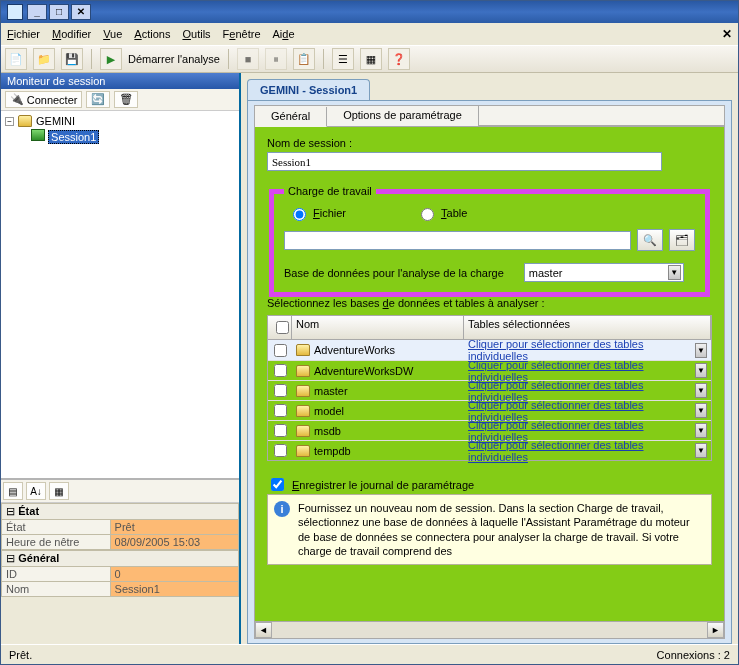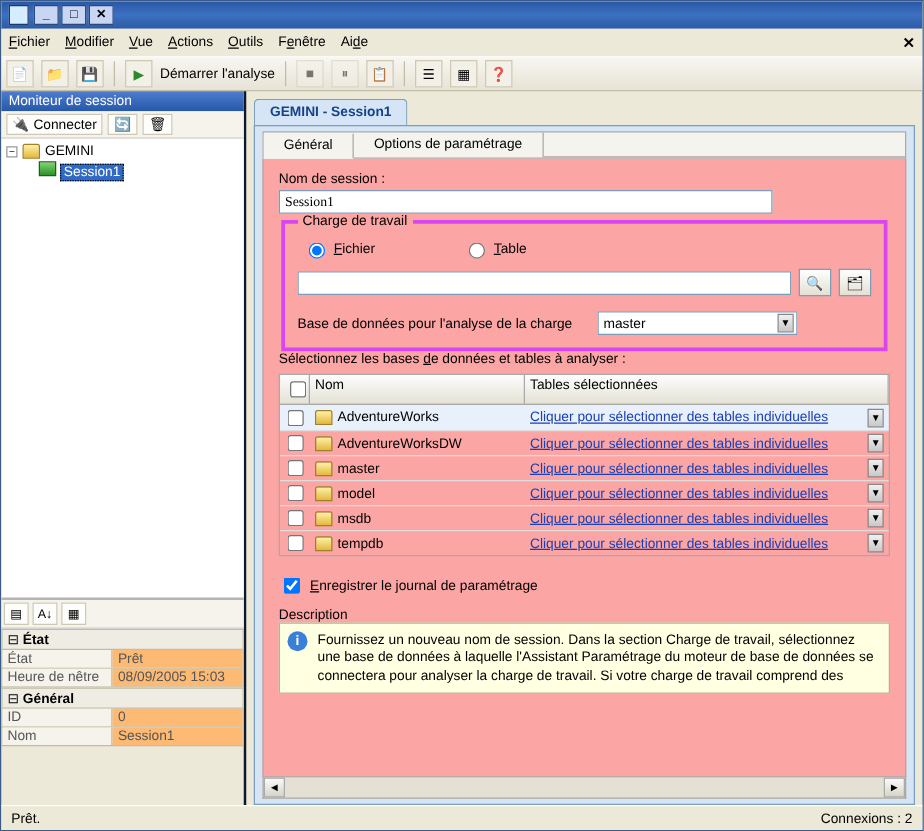--- a/index.html
+++ b/index.html
@@ -51,22 +51,22 @@
   width:22px; height:22px; border:1px solid transparent;
   display:inline-flex; align-items:center; justify-content:center;
   background:#f3f0e7; border:1px solid #cec9b3; font-size:11px;
 }
 .tb-play { color:#2a8a2a; }
 .tb-sep { width:1px; height:20px; background:#C1BCA6; margin:0 2px; }
 .main {
   display:flex; height: calc(665px - 22px - 22px - 28px - 20px - 2px);
 }
 .left-pane {
-  width: 196px; display:flex; flex-direction:column;
-  border-right:2px solid #0f172a;
+  width: 240px; display:flex; flex-direction:column;
+  border-right:2px solid #0369a1;
 }
 .monitor-header {
   background: linear-gradient(#4E7DCF,#2757A8); color:#fff;
   padding:2px 6px; font-size:11px;
 }
 .monitor-toolbar {
   background:#F5F3EB; padding:2px 4px; display:flex; gap:4px;
   border-bottom:1px solid #ccc; align-items:center;
 }
 .mt-btn { padding:1px 4px; border:1px solid #cec9b3; background:#fdfdfc;
@@ -110,28 +110,28 @@
   padding:4px 6px; display:flex; flex-direction:column;
   overflow:hidden;
 }
 .inner-tabs { display:flex; border:1px solid #A9A9A9; height:22px;
   background:#F4F3EE; }
 .itab { padding:3px 16px; border-right:1px solid #A9A9A9; }
 .itab.active { background:#F4F3EE; border-bottom:1px solid #F4F3EE;
   position:relative; top:1px; }
 .itab-gap { flex:1; border-bottom:1px solid #A9A9A9; }
 .inner-content {
-  flex:1; background:#fca5a5; border:1px solid #A9A9A9; border-top:none;
+  flex:1; background:#84cc16; border:1px solid #A9A9A9; border-top:none;
   padding:10px 12px; overflow:auto;
 }
 .lbl { display:block; margin-bottom:3px; }
 .txtbox { width:100%; height:19px; border:1px solid #7F9DB9;
   padding:1px 4px; font:11px Tahoma; background:#fff; }
 .txtbox.ro { width: 395px; }
-fieldset { border:3px solid #d946ef; padding:8px 10px 10px; }
+fieldset { border:5px solid #d946ef; padding:8px 10px 10px; margin-top:14px; }
 legend { padding:0 4px; }
 .radio-row { display:flex; gap:70px; margin-bottom:8px; padding-left:4px; }
 .radio-opt { display:flex; align-items:center; gap:4px; }
 .file-row { display:flex; gap:6px; align-items:center; }
 .file-input { flex:1; }
 .icon-btn { width:26px; height:22px; border:1px solid #7F9DB9;
   background:linear-gradient(#fefefe,#E3E1D4); font-size:11px;
   display:inline-flex; align-items:center; justify-content:center; }
 .db-select-row { display:flex; align-items:center; gap:20px; margin-top:12px; }
 .db-select-row .combo { width:160px; height:19px; border:1px solid #7F9DB9;
@@ -402,21 +402,20 @@
                 </div>
               </div>
             </div>
         </div>
 
         <label class="check-row">
           <input type="checkbox" checked="" style="">
           <span><span class="ulchar">E</span>nregistrer le journal de paramétrage</span>
         </label>
 
-        <div class="desc-header">Description</div>
         <div class="desc-box">
           <div class="info-ico">i</div>
           <span>Fournissez un nouveau nom de session. Dans la section Charge de travail, sélectionnez une base de données à laquelle l'Assistant Paramétrage du moteur de base de données se connectera pour analyser la charge de travail. Si votre charge de travail comprend des</span>
         </div>
       </div>
       <div class="hscroll">
         <div>◄</div>
         <div>►</div>
       </div>
     </div>

